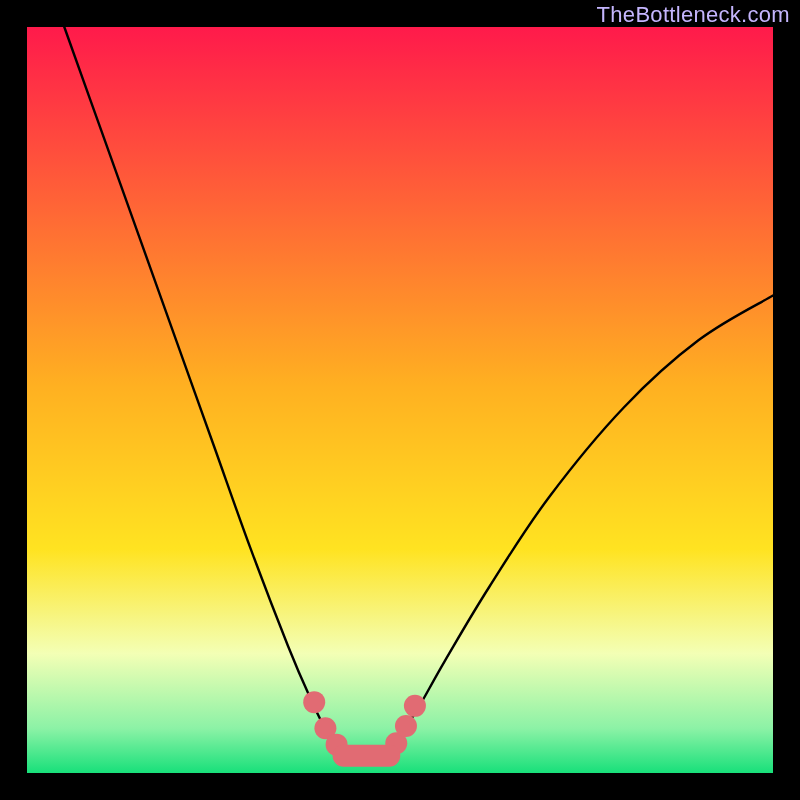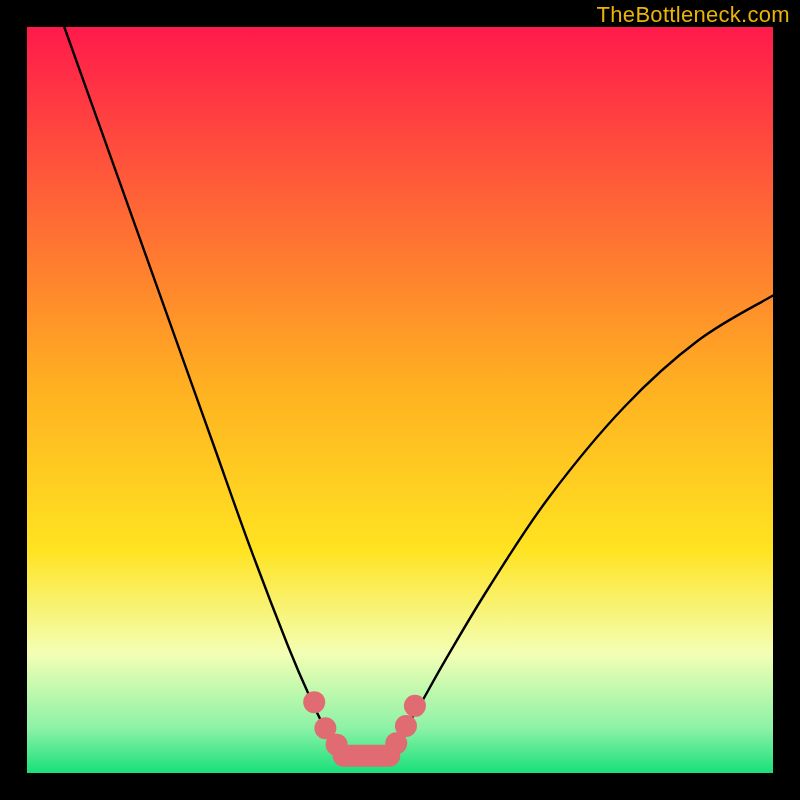--- a/index.html
+++ b/index.html
@@ -14,21 +14,21 @@
   .frame {
     position: relative;
     width: 800px;
     height: 800px;
     background: #000;
   }
   .watermark {
     position: absolute;
     top: 2px;
     right: 10px;
-    color: #eab308;
+    color: #c4b5fd;
     font-size: 22px;
     font-weight: 500;
     letter-spacing: 0.3px;
     z-index: 5;
   }
   svg {
     display: block;
   }
 </style>
 </head>

